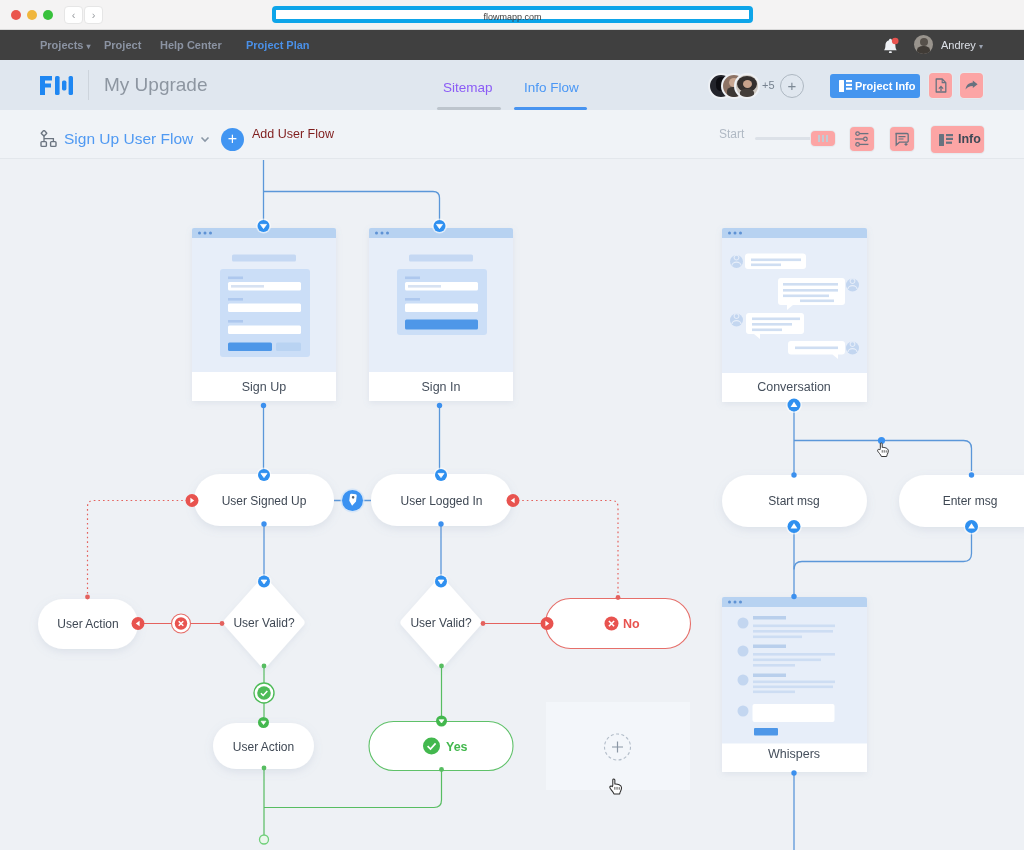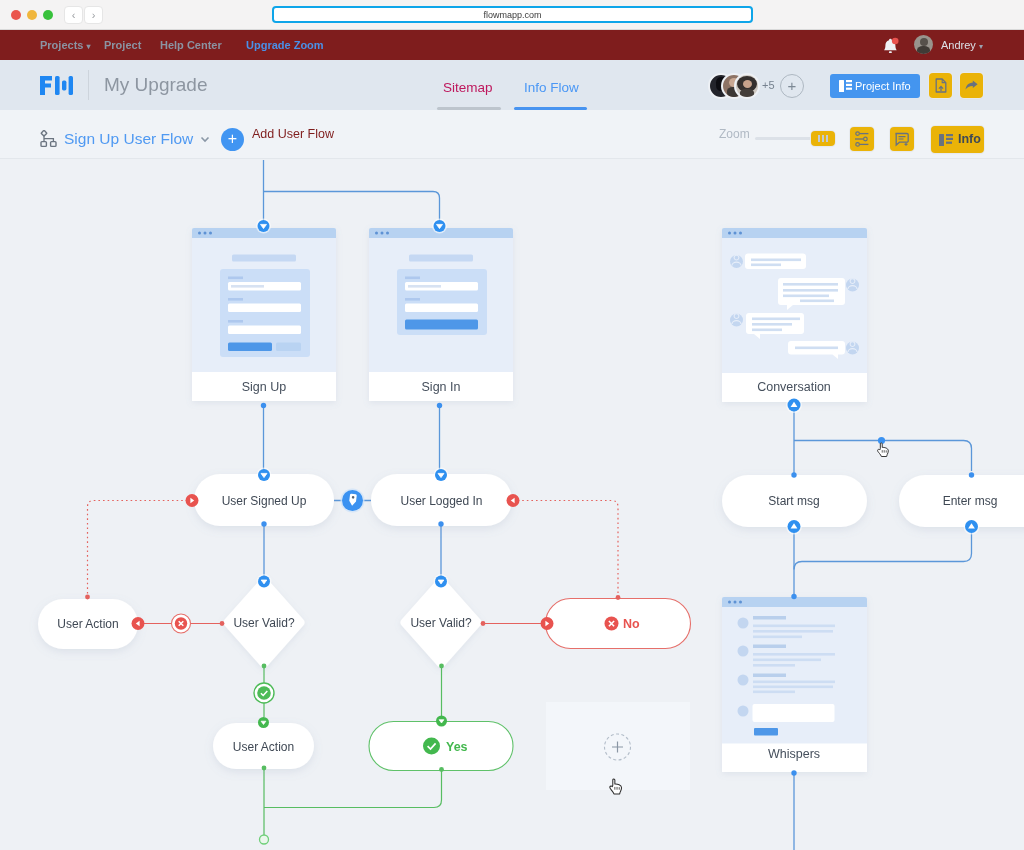--- a/index.html
+++ b/index.html
@@ -4,48 +4,48 @@
 <style>
   * { margin:0; padding:0; box-sizing:border-box; }
   html,body { width:1024px; height:850px; overflow:hidden; }
   body { font-family:"Liberation Sans", sans-serif; position:relative; background:#eef1f5; }
   .abs { position:absolute; }
 
   
   #chrome { position:absolute; left:0; top:0; width:1024px; height:30px; background:#f4f3f3; border-bottom:1px solid #d9d9d9; }
   .tl { position:absolute; top:10px; width:10px; height:10px; border-radius:50%; }
   .navbtn { position:absolute; top:6px; width:19px; height:18px; background:#fff; border:1px solid #e6e6e6; border-radius:4px; color:#9a9da1; font-size:11px; line-height:16px; text-align:center; }
-  #urlbar { position:absolute; left:272px; top:6px; width:481px; height:17px; background:#fff; border:2px solid #0ea5e9; border-radius:4px; font-size:9px; color:#3b3b3b; text-align:center; line-height:15px; }
+  #urlbar { position:absolute; left:272px; top:6px; width:481px; height:17px; background:#fff; border:4px solid #0ea5e9; border-radius:4px; font-size:9px; color:#3b3b3b; text-align:center; line-height:15px; }
 
   
-  #navbar { position:absolute; left:0; top:30px; width:1024px; height:30px; background:#7f1d1d; }
+  #navbar { position:absolute; left:0; top:30px; width:1024px; height:30px; background:#404040; }
   .navitem { position:absolute; top:0; height:30px; line-height:30px; font-size:11px; color:#8b93a2; font-weight:600; }
 
   
   #header { position:absolute; left:0; top:60px; width:1024px; height:50px; background:#e0e7ef; }
   #toolbar { position:absolute; left:0; top:110px; width:1024px; height:49px; background:#f0f3f7; border-bottom:1px solid #e3e7ec; }
-  .wbtn { position:absolute; background:#eab308; border-radius:4px; box-shadow:0 0 0 1px #e7eaee, 0 1px 1px rgba(90,100,120,.08); }
+  .wbtn { position:absolute; background:#fca5a5; border-radius:4px; box-shadow:0 0 0 1px #e7eaee, 0 1px 1px rgba(90,100,120,.08); }
 </style>
 </head>
 <body>
 
 <div id="chrome">
   <div class="tl" style="left:11px; background:#ea564d;"></div>
   <div class="tl" style="left:27px; background:#f0b63d;"></div>
   <div class="tl" style="left:43px; background:#38c13c;"></div>
   <div class="navbtn" style="left:64px;">‹</div>
   <div class="navbtn" style="left:84px;">›</div>
   <div id="urlbar">flowmapp.com</div>
 </div>
 
 <div id="navbar">
   <div class="navitem" style="left:40px;">Projects <span style="font-size:8px;">▾</span></div>
   <div class="navitem" style="left:104px;">Project</div>
   <div class="navitem" style="left:160px;">Help Center</div>
-  <div class="navitem" style="left:246px; color:#4a90e8; font-weight:700;">Upgrade Zoom</div>
+  <div class="navitem" style="left:246px; color:#4a90e8; font-weight:700;">Project Plan</div>
   <svg class="abs" style="left:880px; top:7px;" width="22" height="18" viewBox="0 0 22 18">
     <path d="M9 3.2 a1.4 1.4 0 0 1 2.8 0 c2.6 0.6 3.6 2.8 3.6 5.4 c0 2.4 0.5 3.6 1.3 4.6 h-12.6 c0.8-1 1.3-2.2 1.3-4.6 c0-2.6 1-4.8 3.6-5.4 z" fill="#eef1f5"></path>
     <rect x="8.9" y="14.2" width="3" height="1.9" rx="0.95" fill="#eef1f5"></rect>
     <circle cx="15.2" cy="4" r="3.3" fill="#e8534f"></circle>
   </svg>
   <div class="abs" style="left:914px; top:5px; width:19px; height:19px; border-radius:50%; background:#99948d; overflow:hidden;">
     <div class="abs" style="left:5.5px; top:3px; width:8px; height:8px; border-radius:50%; background:#57514b;"></div>
     <div class="abs" style="left:3px; top:11px; width:13px; height:9px; border-radius:45%; background:#403b36;"></div>
   </div>
   <div class="navitem" style="left:941px; color:#dce0e7; font-weight:400;">Andrey <span style="font-size:8px; color:#9aa2b0;">▾</span></div>
@@ -55,21 +55,21 @@
 <div id="headerc">
   <svg class="abs" style="left:40px; top:76px;" width="33" height="19" viewBox="0 0 33 19">
     <path d="M0 0 h12 v4.4 h-7 v3 h6 v4.2 h-6 v7.4 h-5 z" fill="#1f87f2"></path>
     <rect x="15" y="0" width="4.6" height="19" rx="1.6" fill="#1f87f2"></rect>
     <rect x="22" y="4.6" width="4.4" height="9.8" rx="1.6" fill="#1f87f2"></rect>
     <rect x="28.6" y="0" width="4.4" height="19" rx="1.6" fill="#1f87f2"></rect>
   </svg>
   <div class="abs" style="left:88px; top:70px; width:1px; height:30px; background:#cdd4dc;"></div>
   <div class="abs" style="left:104px; top:60px; height:50px; line-height:50px; font-size:19px; color:#8d96a1;">My Upgrade</div>
 
-  <div class="abs" style="left:443px; top:63px; height:48px; line-height:50px; font-size:13.5px; color:#be185d; font-weight:500;">Sitemap</div>
+  <div class="abs" style="left:443px; top:63px; height:48px; line-height:50px; font-size:13.5px; color:#8b5cf6; font-weight:500;">Sitemap</div>
   <div class="abs" style="left:437px; top:107px; width:64px; height:3px; background:#bdc5cd; border-radius:2px;"></div>
   <div class="abs" style="left:524px; top:63px; height:48px; line-height:50px; font-size:13.5px; color:#4a97f5; font-weight:500;">Info Flow</div>
   <div class="abs" style="left:514px; top:107px; width:73px; height:3px; background:#4894f0; border-radius:2px;"></div>
 
   <div class="abs" style="left:708px; top:73px; width:26px; height:26px; border-radius:50%; background:#23242b; border:2px solid #eef1f5; overflow:hidden;">
     <div class="abs" style="left:6px; top:2px; width:11px; height:14px; background:#0d0d12; border-radius:40%;"></div>
   </div>
   <div class="abs" style="left:721px; top:73px; width:26px; height:26px; border-radius:50%; background:#8d7365; border:2px solid #eef1f5; overflow:hidden;">
     <div class="abs" style="left:6px; top:3px; width:10px; height:9px; border-radius:50%; background:#c9a893;"></div>
     <div class="abs" style="left:4px; top:12px; width:14px; height:10px; border-radius:40%; background:#3c3734;"></div>
@@ -82,21 +82,21 @@
   <div class="abs" style="left:762px; top:79px; font-size:11px; color:#76828f; font-weight:500;">+5</div>
   <div class="abs" style="left:780px; top:74px; width:24px; height:24px; border-radius:50%; border:1px solid #aeb8c2; color:#7c8894; font-size:15px; font-weight:300; text-align:center; line-height:22px;">+</div>
 
   <div class="abs" style="left:830px; top:74px; width:90px; height:24px; background:#4495ef; border-radius:3px;">
     <svg class="abs" style="left:9px; top:6px;" width="13" height="12" viewBox="0 0 13 12">
       <rect x="0" y="0" width="5" height="12" rx="0.5" fill="#fff"></rect>
       <rect x="7" y="0" width="6" height="2.2" fill="#fff"></rect>
       <rect x="7" y="3.8" width="6" height="2.2" fill="#fff"></rect>
       <rect x="7" y="7.6" width="6" height="2.2" fill="#fff"></rect>
     </svg>
-    <div class="abs" style="left:25px; top:0; height:24px; line-height:24px; font-size:11px; color:#fff; font-weight:400; white-space:nowrap;">Project Info</div>
+    <div class="abs" style="left:25px; top:0; height:24px; line-height:24px; font-size:11px; color:#fff; font-weight:700; white-space:nowrap;">Project Info</div>
   </div>
   <div class="wbtn" style="left:929px; top:73px; width:23px; height:25px;">
     <svg class="abs" style="left:4.5px; top:5px;" width="14" height="15" viewBox="0 0 14 15">
       <path d="M2.2 1 H8.2 L11.8 4.6 V14 H2.2 Z" fill="none" stroke="#68727f" stroke-width="1.3" stroke-linejoin="round"></path>
       <path d="M8.2 1 V4.6 H11.8" fill="none" stroke="#68727f" stroke-width="1.1"></path>
       <path d="M7 13 V8.6 M4.9 10.6 L7 8.4 L9.1 10.6" fill="none" stroke="#68727f" stroke-width="1.3"></path>
     </svg>
   </div>
   <div class="wbtn" style="left:960px; top:73px; width:23px; height:25px;">
     <svg class="abs" style="left:4px; top:5px;" width="15" height="14" viewBox="0 0 15 14">
@@ -113,21 +113,21 @@
     <rect x="10.6" y="11.6" width="5.4" height="4.8" rx="1" fill="none" stroke="#6b7480" stroke-width="1.4"></rect>
     <path d="M4 5.8 V8.6 H13.4 V11.4 M4 8.6 V11.4" fill="none" stroke="#6b7480" stroke-width="1.3"></path>
   </svg>
   <div class="abs" style="left:64px; top:114px; height:48px; line-height:49px; font-size:15.5px; color:#4f99f2; font-weight:500;">Sign Up User Flow</div>
   <svg class="abs" style="left:200px; top:136px;" width="10" height="7" viewBox="0 0 10 7">
       <path d="M1.5 1.5 L5 5 L8.5 1.5" fill="none" stroke="#8a97a6" stroke-width="1.6"></path>
     </svg>
   <div class="abs" style="left:221px; top:128px; width:23px; height:23px; border-radius:50%; background:#4195f2; color:#fff; font-size:16px; font-weight:400; text-align:center; line-height:21px;">+</div>
   <div class="abs" style="left:252px; top:110px; height:48px; line-height:49px; font-size:12.5px; color:#7f1d1d; font-weight:500;">Add User Flow</div>
 
-  <div class="abs" style="left:719px; top:110px; height:48px; line-height:49px; font-size:12px; color:#b0b9c4; font-weight:500;">Zoom</div>
+  <div class="abs" style="left:719px; top:110px; height:48px; line-height:49px; font-size:12px; color:#b0b9c4; font-weight:500;">Start</div>
   <div class="abs" style="left:755px; top:137px; width:57px; height:3px; background:#dce1e8; border-radius:2px;"></div>
   <div class="wbtn" style="left:811px; top:131px; width:24px; height:15px;">
     <div class="abs" style="left:7px; top:4px; width:1.5px; height:7px; background:#c3cbd4;"></div>
     <div class="abs" style="left:11px; top:4px; width:1.5px; height:7px; background:#c3cbd4;"></div>
     <div class="abs" style="left:15px; top:4px; width:1.5px; height:7px; background:#c3cbd4;"></div>
   </div>
   <div class="wbtn" style="left:850px; top:127px; width:24px; height:24px;">
     <svg class="abs" style="left:4px; top:4px;" width="16" height="16" viewBox="0 0 16 16">
       <circle cx="3.6" cy="2.6" r="1.8" fill="none" stroke="#68727f" stroke-width="1.2"></circle>
       <path d="M5.8 2.6 H14.4" stroke="#68727f" stroke-width="1.3"></path>

